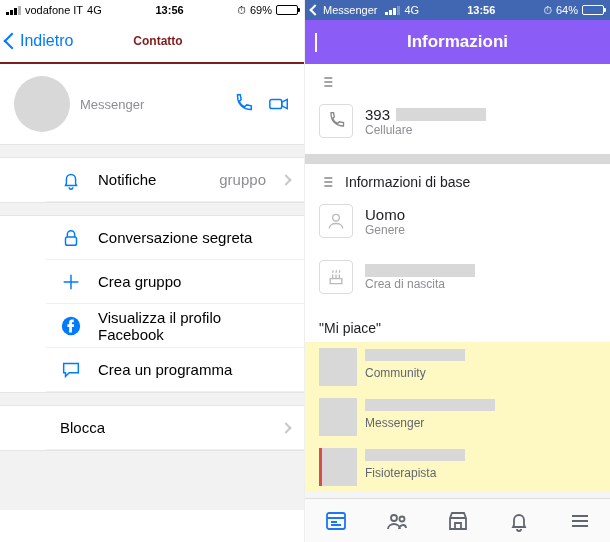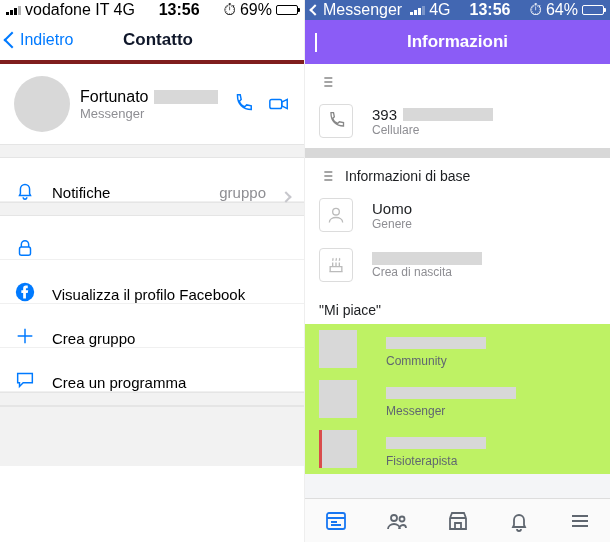--- a/index.html
+++ b/index.html
@@ -2,80 +2,80 @@
 <html><head>
 <meta charset="utf-8">
 <style>
   * { box-sizing: border-box; margin: 0; padding: 0; }
   body { font-family: -apple-system, "Helvetica Neue", Arial, sans-serif; background: #fff; width: 610px; height: 542px; overflow: hidden; display: flex; }
   .pane { height: 542px; overflow: hidden; position: relative; }
   .pane-left { width: 305px; border-right: 1px solid #eee; background: #fff; }
   .pane-right { width: 305px; background: #f4f5f7; }
 
   
-  .status { height: 20px; display: flex; align-items: center; justify-content: space-between; padding: 0 6px; font-size: 16px; font-weight: 500; }
+  .status { height: 20px; display: flex; align-items: center; justify-content: space-between; padding: 0 6px; font-size: 11px; font-weight: 500; }
   .status-left { display: flex; align-items: center; gap: 4px; }
   .status-right { display: flex; align-items: center; gap: 4px; }
   .status .sig { display: inline-flex; gap: 1px; align-items: flex-end; }
   .status .sig span { width: 3px; background: currentColor; display: inline-block; }
   .status .sig span:nth-child(1){height:3px}
   .status .sig span:nth-child(2){height:5px}
   .status .sig span:nth-child(3){height:7px}
   .status .sig span:nth-child(4){height:9px;opacity:.3}
   .status .batt { width: 22px; height: 10px; border: 1px solid currentColor; border-radius: 2px; position: relative; }
   .status .batt::after { content: ""; position: absolute; right: -3px; top: 2px; width: 2px; height: 4px; background: currentColor; border-radius: 0 1px 1px 0; }
   .status .batt-fill { height: 100%; background: currentColor; }
   .status-dark { color: #000; }
   .status-light { color: #fff; }
   .status-light .back-pill { display: flex; align-items: center; gap: 2px; color: #fff; }
 
   
-  .nav-left { height: 44px; display: flex; align-items: center; justify-content: center; position: relative; border-bottom: 4px solid #7f1d1d; }
+  .nav-left { height: 44px; display: flex; align-items: center; justify-content: center; position: relative; border-bottom: 2px solid #7f1d1d; }
   .nav-left .back { position: absolute; left: 6px; display: flex; align-items: center; color: #007aff; font-size: 16px; }
-  .nav-left .title { font-size: 17px; font-weight: 600; color: #0f172a; margin-left: 12px; }
+  .nav-left .title { font-size: 12px; font-weight: 600; color: #7f1d1d; margin-left: 12px; }
   .chev-l { width: 12px; height: 12px; border-left: 2px solid currentColor; border-bottom: 2px solid currentColor; transform: rotate(45deg); margin-right: 2px; }
 
   
   .profile { display: flex; align-items: center; padding: 12px 14px; gap: 10px; }
   .avatar-lg { width: 56px; height: 56px; border-radius: 50%; background: #d8d8d8; flex-shrink: 0; }
   .profile-txt { flex: 1; }
   .name-row { display: flex; align-items: center; gap: 6px; }
   .name { font-size: 16px; font-weight: 400; color: #000; }
   .redact { background: #d8d8d8; display: inline-block; }
   .sub { font-size: 13px; color: #8e8e93; }
   .call-icons { display: flex; gap: 14px; color: #007aff; }
   .ic { width: 22px; height: 22px; display: inline-flex; align-items: center; justify-content: center; }
 
   
   .sep { height: 14px; background: #f2f2f2; border-top: 1px solid #e5e5e5; border-bottom: 1px solid #e5e5e5; }
-  .row { display: flex; align-items: flex-end; height: 44px; padding: 0 14px; gap: 16px; border-bottom: 1px solid #f0f0f0; background: #fff; font-size: 15px; color: #000; }
+  .row { display: flex; align-items: center; height: 44px; padding: 0 14px; gap: 16px; border-bottom: 1px solid #f0f0f0; background: #fff; font-size: 15px; color: #000; margin-left: 46px; }
   .row:last-child { border-bottom: none; }
   .row .ricon { width: 22px; height: 22px; display: flex; align-items: center; justify-content: center; color: #007aff; flex-shrink: 0; }
   .row .rlabel { flex: 1; }
   .row .rstatus { color: #8e8e93; font-size: 15px; }
   .chev-r { width: 8px; height: 8px; border-right: 2px solid #c7c7cc; border-top: 2px solid #c7c7cc; transform: rotate(45deg); }
 
   
   .status-r-wrap { background: #4267b2; }
   .nav-right { height: 44px; background: #8b5cf6; display: flex; align-items: center; justify-content: center; position: relative; color: #fff; }
   .nav-right .back { position: absolute; left: 10px; }
   .nav-right .title { font-size: 17px; font-weight: 600; }
   .nav-right .chev-l { border-color: #fff; }
 
   
   .content-r { background: #fff; }
   .sect-hdr { display: flex; align-items: center; gap: 10px; padding: 10px 14px 8px; font-size: 14px; color: #1c1e21; background:#fff; }
   .sect-hdr .ic-sm { color: #888; }
-  .info-row { display: flex; align-items: center; gap: 19px; padding: 6px 14px 10px; background:#fff; }
+  .info-row { display: flex; align-items: center; gap: 12px; padding: 6px 14px 16px; background:#fff; }
   .sq-ic { width: 34px; height: 34px; border: 1px solid #dcdcdc; border-radius: 4px; display: flex; align-items: center; justify-content: center; color: #888; background:#fff; flex-shrink:0; }
   .info-txt .v { font-size: 15px; color: #1c1e21; display: flex; align-items:center; gap:6px; }
   .info-txt .l { font-size: 12px; color: #8e8e93; }
   .gap-bar { height: 10px; background: #d8d8d8; }
   .likes-hdr { padding: 10px 14px 6px; font-size: 14px; color: #1c1e21; background:#fff; }
-  .like-row { display: flex; align-items: flex-end; gap: 29px; padding: 6px 14px; background:#bef264; }
+  .like-row { display: flex; align-items: flex-start; gap: 8px; padding: 6px 14px; background:#fef9c3; }
   .like-thumb { width: 38px; height: 38px; background: #d8d8d8; flex-shrink:0; }
   .like-thumb.red { border-left: 3px solid #d94c4c; }
   .like-txt .t { font-size: 14px; }
   .like-txt .t .redact { width: 100px; height: 12px; }
   .like-txt .c { font-size: 12px; color: #606770; margin-top: 2px; }
 
   
   .tabbar { position: absolute; bottom: 0; left: 0; right: 0; height: 44px; background: #fafafa; border-top: 1px solid #ddd; display: flex; justify-content: space-around; align-items: center; }
   .tab { color: #606770; }
   .tab.active { color: #1877f2; }
@@ -110,24 +110,20 @@
     <div class="back">
       <span class="chev-l"></span>
       <span>Indietro</span>
     </div>
     <div class="title">Contatto</div>
   </div>
 
   <div class="profile">
     <div class="avatar-lg"></div>
     <div class="profile-txt">
-      <div class="name-row">
-        <span class="name">Fortunato</span>
-        <span class="redact" style="width:64px;height:14px"></span>
-      </div>
       <div class="sub">Messenger</div>
     </div>
     <div class="call-icons">
       <span class="ic">
         <svg viewBox="0 0 24 24" fill="none" stroke="#007aff" stroke-width="1.6">
             <path d="M6 3c0 9 6 15 15 15l0-4-5-1-2 2c-3-1-5-3-6-6l2-2-1-5H6z"></path>
           </svg>
       </span>
       <span class="ic">
         <svg viewBox="0 0 24 24" fill="none" stroke="#007aff" stroke-width="1.6">
@@ -153,49 +149,54 @@
 
   <div class="sep"></div>
 
   <div class="row">
     <span class="ricon">
       <svg viewBox="0 0 24 24" fill="none" stroke="#007aff" stroke-width="1.6">
           <rect x="6" y="11" width="12" height="9" rx="2"></rect>
           <path d="M8 11V8a4 4 0 118 0v3"></path>
         </svg>
     </span>
+    <span class="rlabel">Conversazione segreta</span>
+  </div>
+  <div class="row">
+    <span class="ricon">
+      <svg viewBox="0 0 24 24" stroke="#007aff" stroke-width="1.6">
+          <path d="M12 4v16M4 12h16"></path>
+        </svg>
+    </span>
+    <span class="rlabel">Crea gruppo</span>
   </div>
   <div class="row">
     <span class="ricon">
       <svg viewBox="0 0 24 24">
           <circle cx="12" cy="12" r="10" fill="#007aff"></circle>
           <path d="M13 8h2V5h-2c-2 0-3 1-3 3v2H8v3h2v6h3v-6h2l.5-3H13V8.5c0-.4.2-.5.5-.5" fill="#fff"></path>
         </svg>
     </span>
     <span class="rlabel">Visualizza il profilo Facebook</span>
   </div>
   <div class="row">
     <span class="ricon">
-      <svg viewBox="0 0 24 24" stroke="#007aff" stroke-width="1.6">
-          <path d="M12 4v16M4 12h16"></path>
-        </svg>
-    </span>
-    <span class="rlabel">Crea gruppo</span>
-  </div>
-  <div class="row">
-    <span class="ricon">
       <svg viewBox="0 0 24 24" fill="none" stroke="#007aff" stroke-width="1.6">
           <path d="M4 5h16v10H10l-4 4v-4H4z"></path>
         </svg>
     </span>
     <span class="rlabel">Crea un programma</span>
   </div>
 
   <div class="sep"></div>
 
+  <div class="row">
+    <span class="rlabel" style="margin-left:0">Blocca</span>
+    <span class="chev-r"></span>
+  </div>
 
   <div class="sep" style="height:60px;border-bottom:none"></div>
 </div>
 
 <div class="pane pane-right">
   <div class="status-r-wrap">
     <div class="status status-light">
       <div class="status-left">
         <span class="back-pill">
           <span class="chev-l" style="width:8px;height:8px;border-color:#fff"></span>

